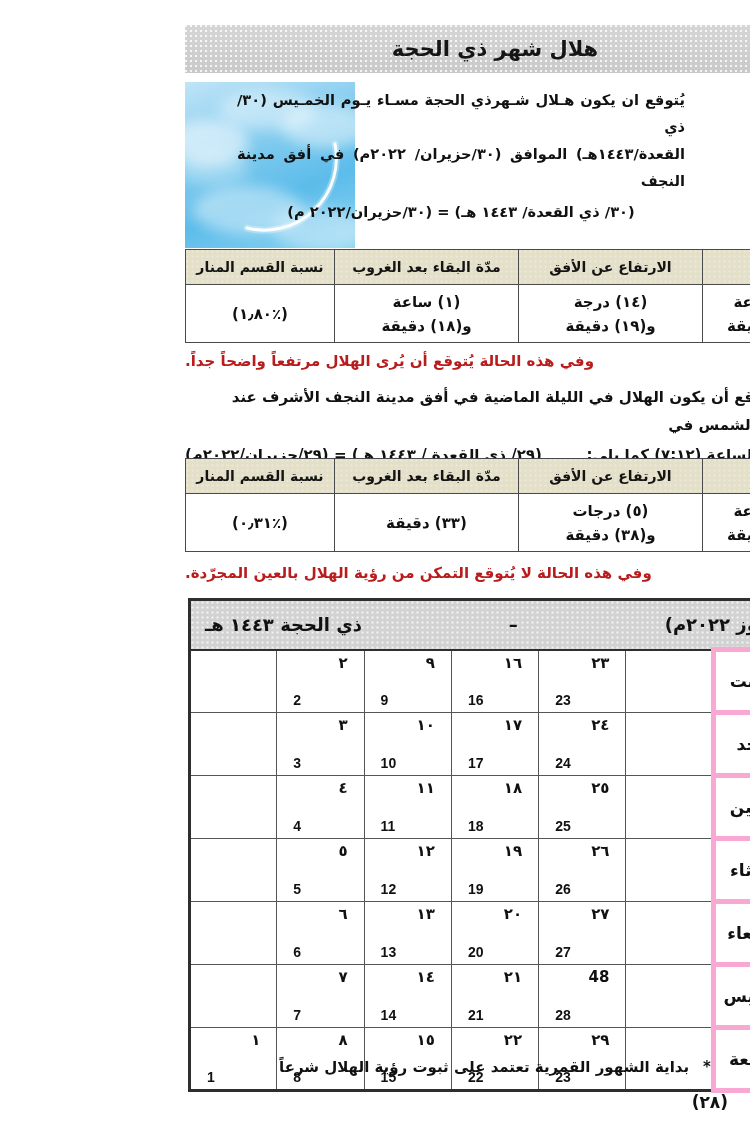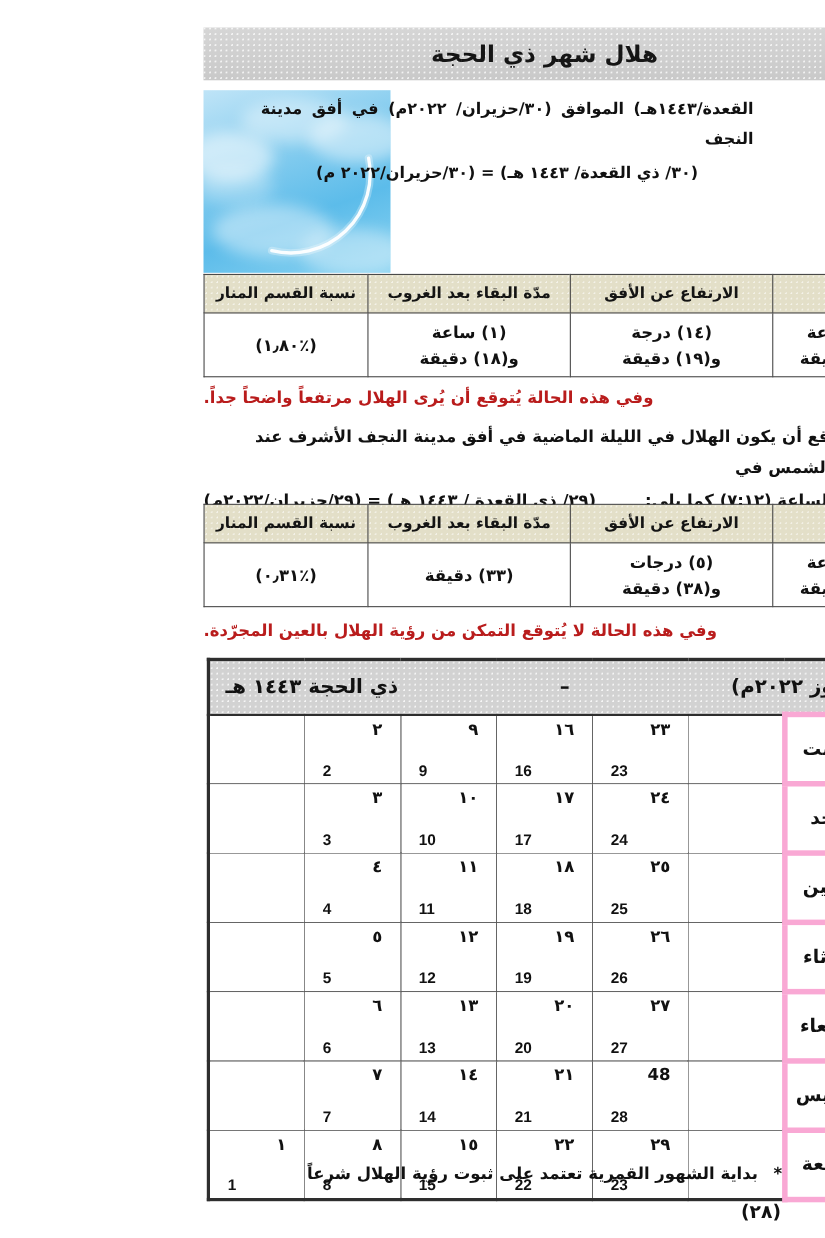--- a/index.html
+++ b/index.html
@@ -238,21 +238,21 @@
     font-size: 15px;
     font-weight: bold;
     color: #111;
   }
   .footnote .star {
     display: inline-block;
     margin-left: 14px;
   }
   .page-number {
     position: absolute;
-    right: 40px;
+    right: 22px;
     top: 1092px;
     font-size: 17px;
     font-weight: bold;
     color: #111;
   }
 </style>
 </head>
 <body>
 
 <div class="page">
@@ -268,20 +268,21 @@
     <div class="cloud c4"></div>
     <div class="cloud c5"></div>
     <div class="cloud c6"></div>
     <svg class="crescent" viewBox="0 0 170 166">
       <path d="M 150 62 A 72 72 0 0 1 62 146" fill="none" stroke="#ffffff" stroke-width="3" stroke-linecap="round" opacity="0.95"></path>
       <path d="M 150 62 A 72 72 0 0 1 62 146" fill="none" stroke="#ffffff" stroke-width="7" stroke-linecap="round" opacity="0.28"></path>
     </svg>
   </div>
 
   <div class="intro">
+    <div>يُتوقع ان يكون هـلال شـهرذي الحجة مسـاء يـوم الخمـيس (٣٠/ذي</div>
     <div>القعدة/١٤٤٣هـ) الموافق (٣٠/حزيران/ ٢٠٢٢م) في أفق مدينة النجف</div>
     <div class="line-center">(٣٠/ ذي القعدة/ ١٤٤٣ هـ) = (٣٠/حزيران/٢٠٢٢ م)</div>
   </div>
 
   <table class="data-table t1">
     <thead>
       <tr>
         <th class="col-age">العمر</th>
         <th class="col-alt">الارتفاع عن الأفق</th>
         <th class="col-dur">مدّة البقاء بعد الغروب</th>

